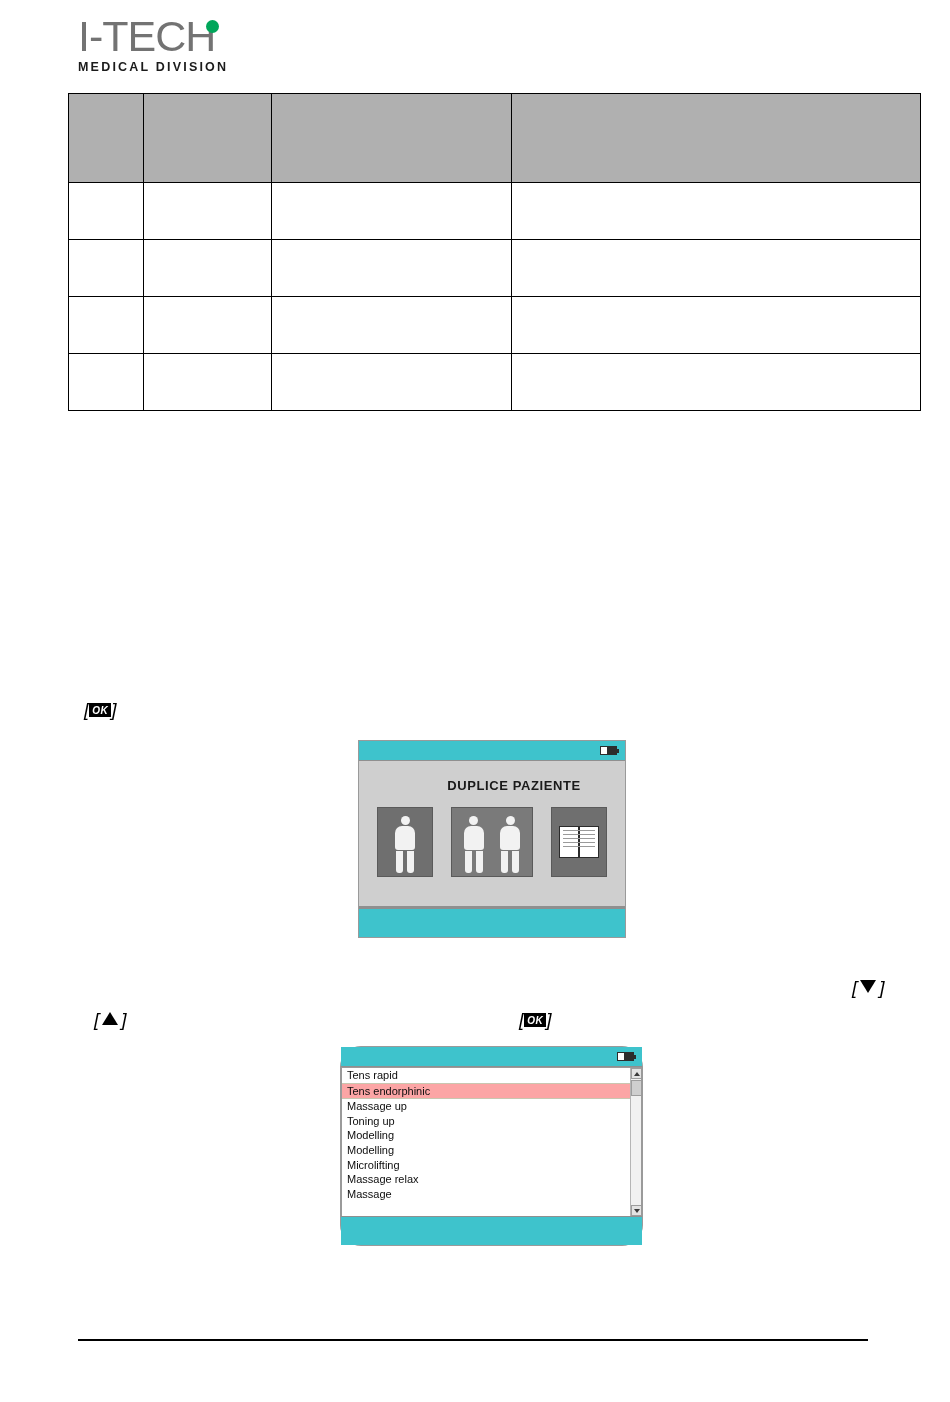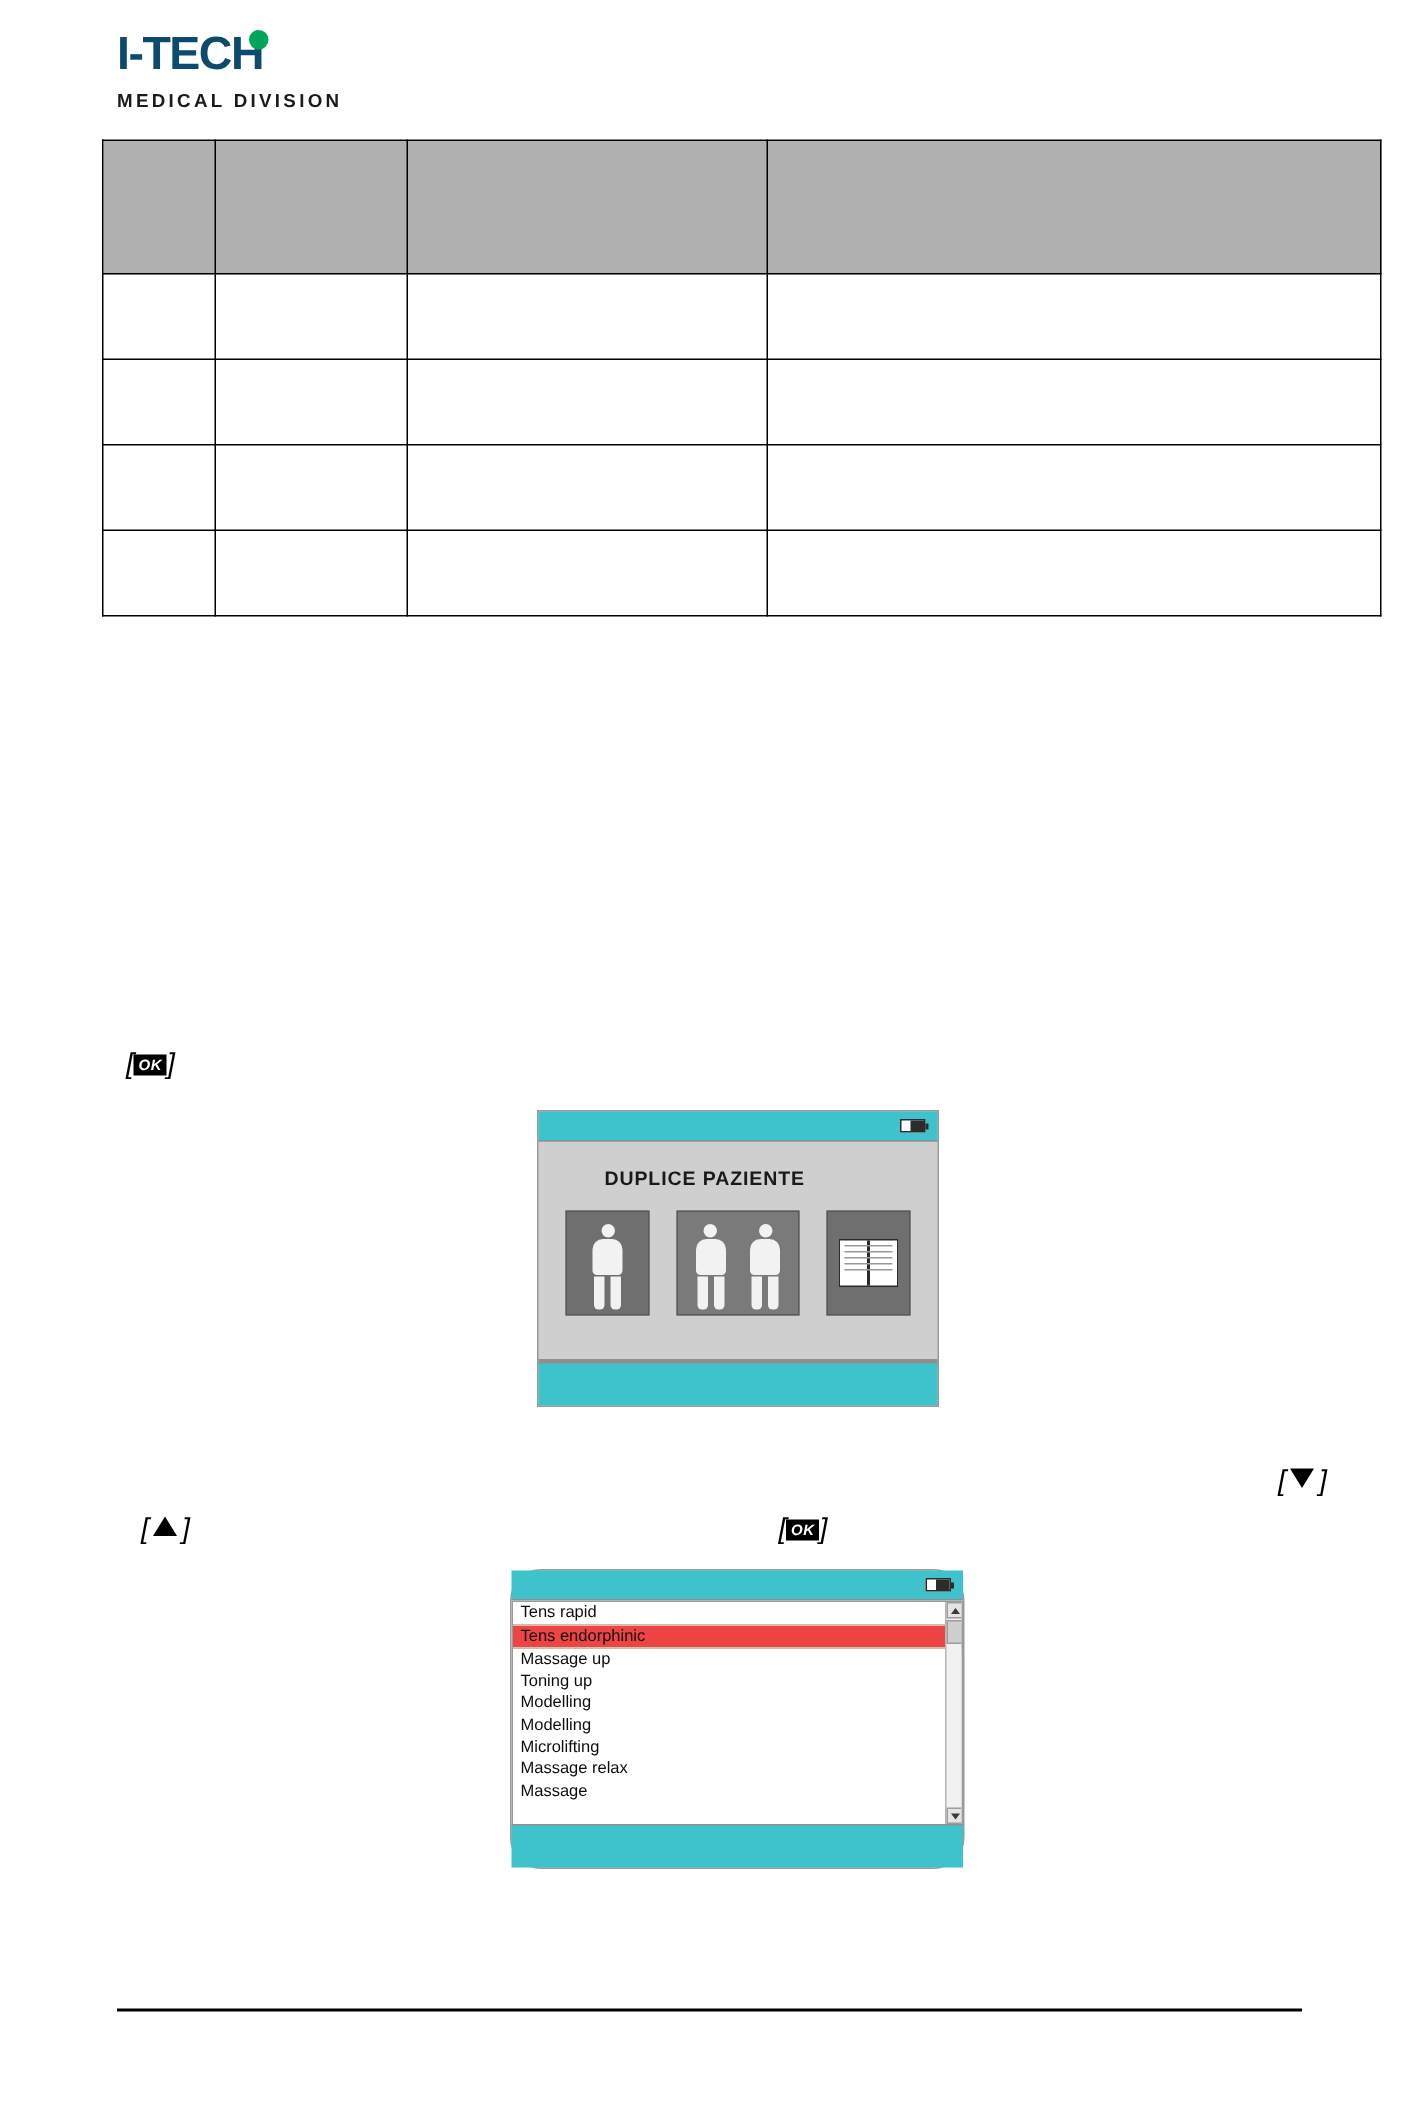--- a/index.html
+++ b/index.html
@@ -18,25 +18,25 @@
 
   
   .logo-block {
     position: absolute;
     left: 78px;
     top: 14px;
     width: 300px;
   }
   .logo-main {
     font-family: "Liberation Sans", sans-serif;
-    font-weight: bold;
-    font-size: 31px;
+    font-weight: normal;
+    font-size: 43px;
     letter-spacing: -1px;
     line-height: 44px;
-    color: #0c4a6e;
+    color: #737373;
     position: relative;
     display: inline-block;
   }
   .logo-dot {
     display: inline-block;
     width: 13px;
     height: 13px;
     border-radius: 50%;
     background: #00a65a;
     position: absolute;
@@ -170,20 +170,21 @@
   }
 
   
   #device-duplice {
     left: 358px;
     top: 740px;
     width: 268px;
     height: 198px;
   }
   #device-duplice .screen-title {
+    text-align: center;
     font-size: 13px;
     font-weight: bold;
     letter-spacing: 0.6px;
     color: #1a1a1a;
     margin-top: 17px;
     margin-left: 44px;
   }
   .icon-row {
     display: flex;
     justify-content: center;
@@ -296,21 +297,21 @@
     overflow: hidden;
   }
   .list-item {
     font-size: 11px;
     line-height: 14.6px;
     padding-left: 5px;
     color: #0d0d0d;
     white-space: nowrap;
   }
   .list-item.selected {
-    background: #ef4444;
+    background: #fca5a5;
     border-top: 1px solid #c9c6b0;
     border-bottom: 1px solid #c9c6b0;
   }
   .scrollbar {
     position: absolute;
     right: 0;
     top: 0;
     bottom: 0;
     width: 11px;
     background: #f1f1f1;

